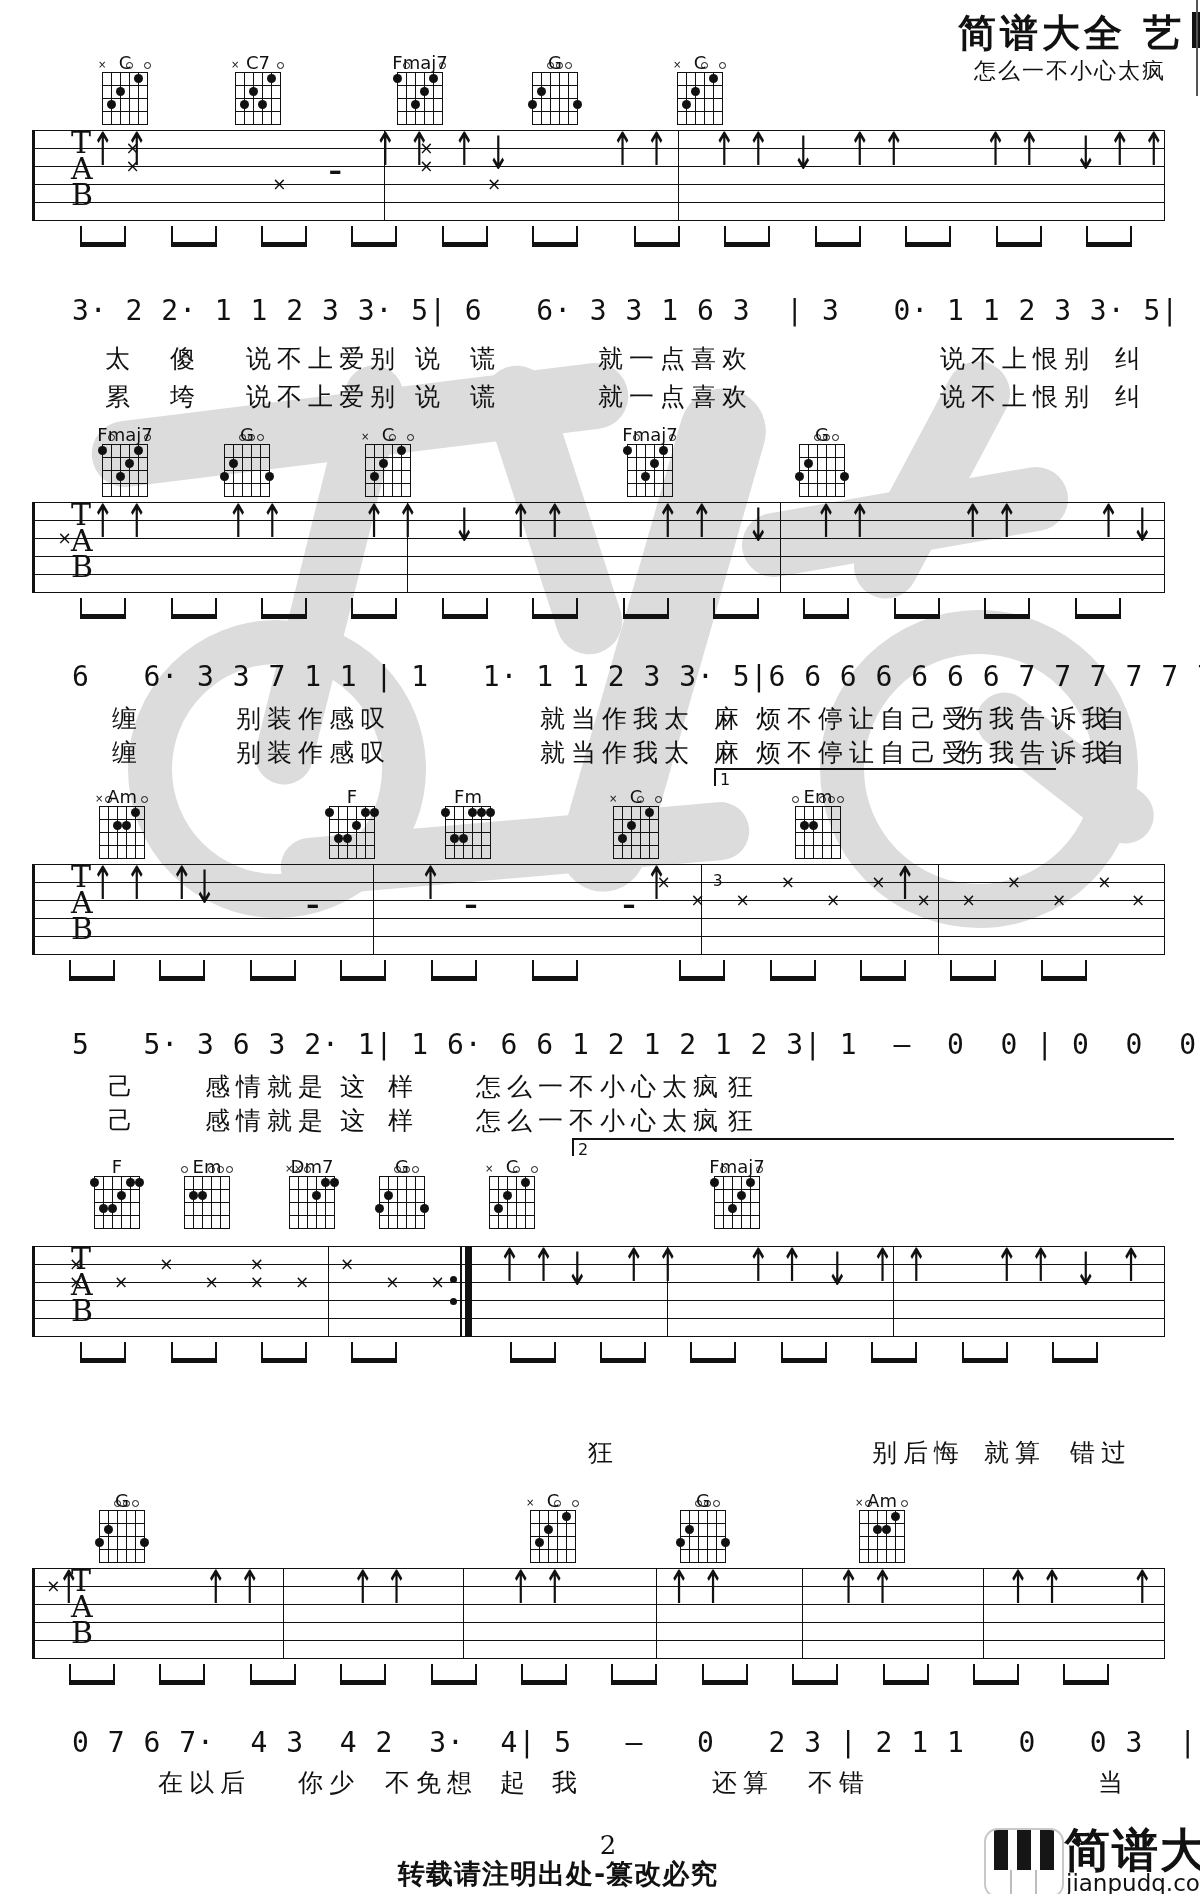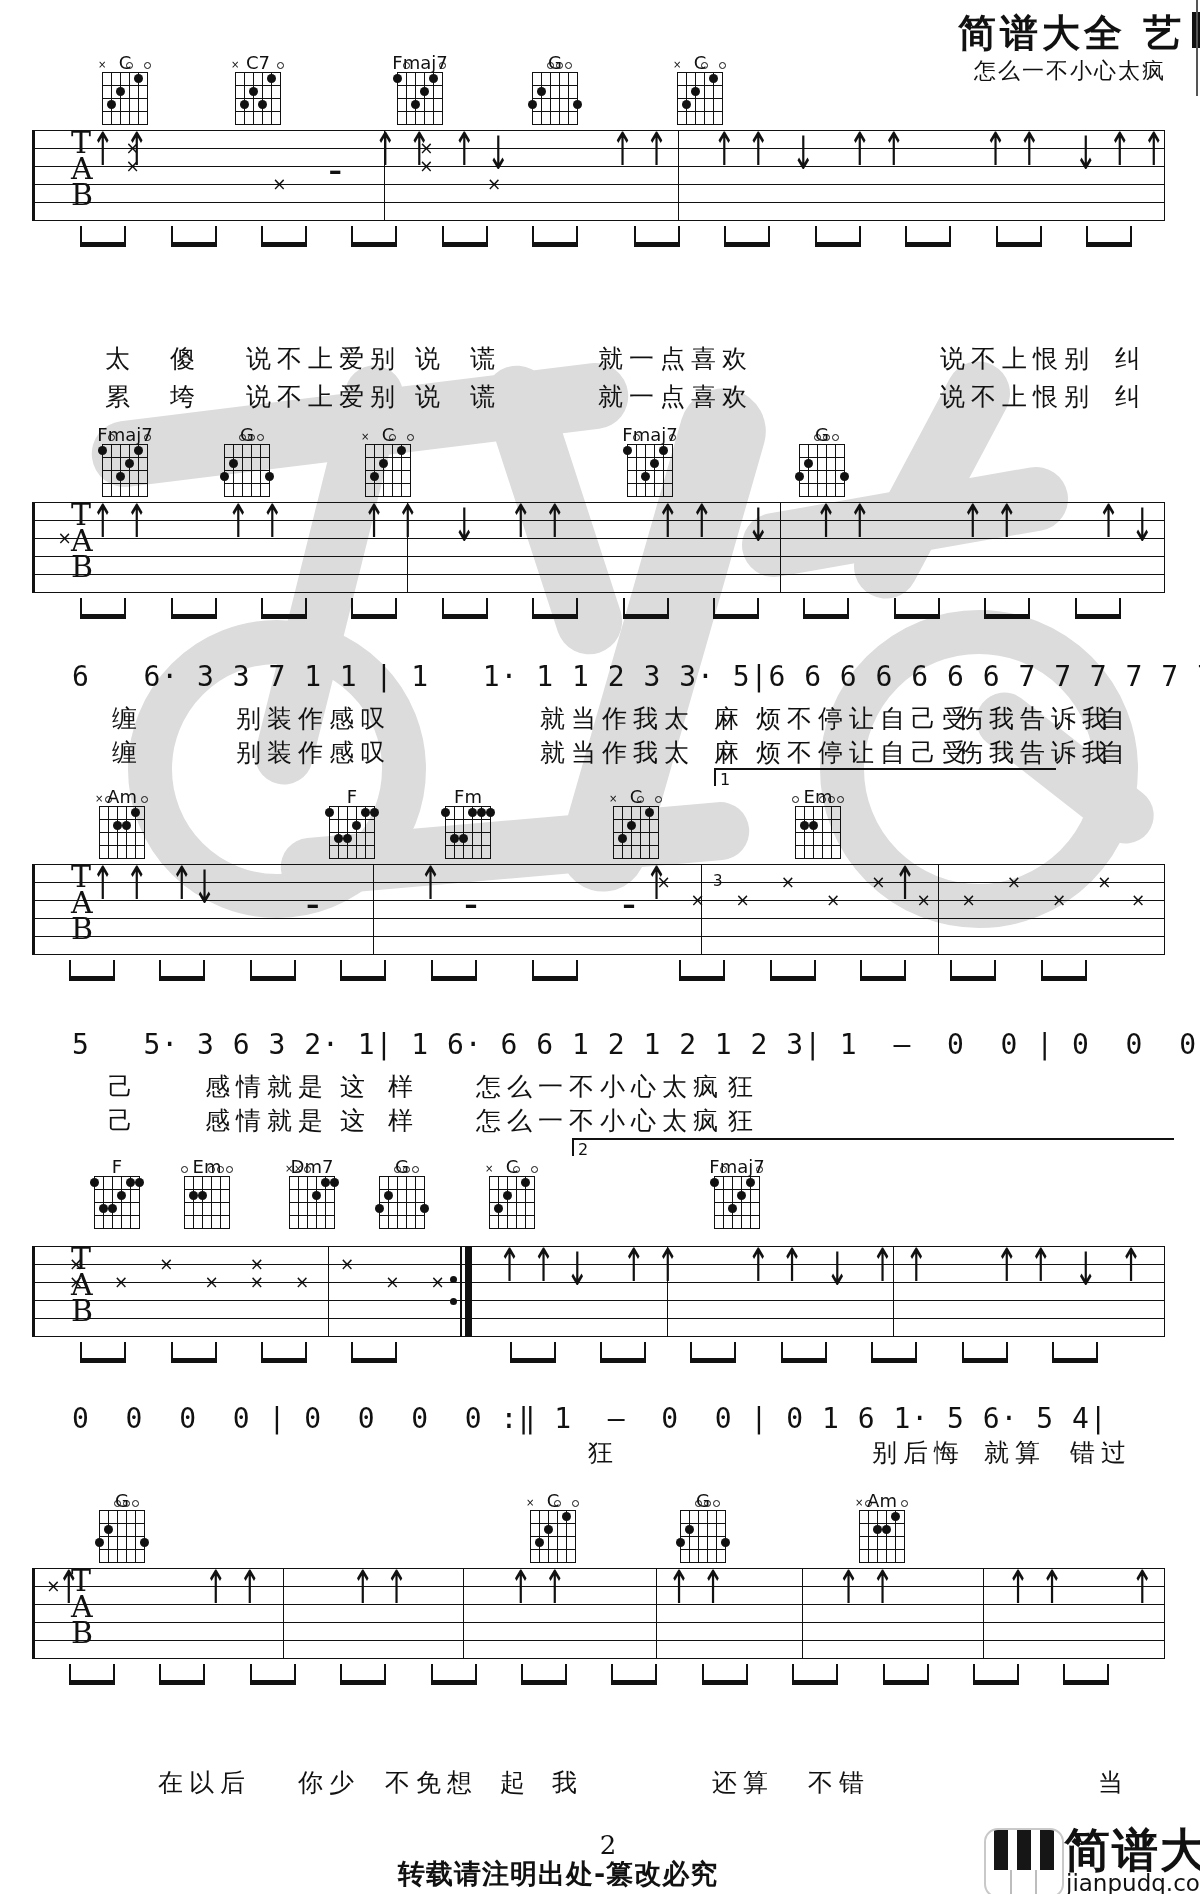--- a/index.html
+++ b/index.html
@@ -193,20 +193,21 @@
       <div class="abs" style="left: 28%; top: 96px; width: 42px; height: 16px; border-left: 2px solid rgb(17, 17, 17); border-right: 2px solid rgb(17, 17, 17); border-bottom: 5px solid rgb(17, 17, 17);"></div>
       <div class="abs" style="left: 36%; top: 96px; width: 42px; height: 16px; border-left: 2px solid rgb(17, 17, 17); border-right: 2px solid rgb(17, 17, 17); border-bottom: 5px solid rgb(17, 17, 17);"></div>
       <div class="abs" style="left: 44%; top: 96px; width: 42px; height: 16px; border-left: 2px solid rgb(17, 17, 17); border-right: 2px solid rgb(17, 17, 17); border-bottom: 5px solid rgb(17, 17, 17);"></div>
       <div class="abs" style="left: 53%; top: 96px; width: 42px; height: 16px; border-left: 2px solid rgb(17, 17, 17); border-right: 2px solid rgb(17, 17, 17); border-bottom: 5px solid rgb(17, 17, 17);"></div>
       <div class="abs" style="left: 61%; top: 96px; width: 42px; height: 16px; border-left: 2px solid rgb(17, 17, 17); border-right: 2px solid rgb(17, 17, 17); border-bottom: 5px solid rgb(17, 17, 17);"></div>
       <div class="abs" style="left: 69%; top: 96px; width: 42px; height: 16px; border-left: 2px solid rgb(17, 17, 17); border-right: 2px solid rgb(17, 17, 17); border-bottom: 5px solid rgb(17, 17, 17);"></div>
       <div class="abs" style="left: 77%; top: 96px; width: 42px; height: 16px; border-left: 2px solid rgb(17, 17, 17); border-right: 2px solid rgb(17, 17, 17); border-bottom: 5px solid rgb(17, 17, 17);"></div>
       <div class="abs" style="left: 85%; top: 96px; width: 42px; height: 16px; border-left: 2px solid rgb(17, 17, 17); border-right: 2px solid rgb(17, 17, 17); border-bottom: 5px solid rgb(17, 17, 17);"></div>
       <div class="abs" style="left: 93%; top: 96px; width: 42px; height: 16px; border-left: 2px solid rgb(17, 17, 17); border-right: 2px solid rgb(17, 17, 17); border-bottom: 5px solid rgb(17, 17, 17);"></div>
     </div>
+    <div class="abs" style="left: 72px; top: 294px; font-size: 28px; letter-spacing: 1px; white-space: pre; font-family: &quot;DejaVu Sans Mono&quot;, monospace;">3· 2 2· 1 1 2 3 3· 5| 6   6· 3 3 1 6 3  | 3   0· 1 1 2 3 3· 5|</div>
     <div class="abs" style="left: 105px; top: 342px; font-size: 25px; letter-spacing: 6px; white-space: pre; font-family: &quot;Liberation Sans&quot;, sans-serif;">太</div>
     <div class="abs" style="left: 170px; top: 342px; font-size: 25px; letter-spacing: 6px; white-space: pre; font-family: &quot;Liberation Sans&quot;, sans-serif;">傻</div>
     <div class="abs" style="left: 246px; top: 342px; font-size: 25px; letter-spacing: 6px; white-space: pre; font-family: &quot;Liberation Sans&quot;, sans-serif;">说不上爱别</div>
     <div class="abs" style="left: 415px; top: 342px; font-size: 25px; letter-spacing: 6px; white-space: pre; font-family: &quot;Liberation Sans&quot;, sans-serif;">说</div>
     <div class="abs" style="left: 470px; top: 342px; font-size: 25px; letter-spacing: 6px; white-space: pre; font-family: &quot;Liberation Sans&quot;, sans-serif;">谎</div>
     <div class="abs" style="left: 598px; top: 342px; font-size: 25px; letter-spacing: 6px; white-space: pre; font-family: &quot;Liberation Sans&quot;, sans-serif;">就一点喜欢</div>
     <div class="abs" style="left: 940px; top: 342px; font-size: 25px; letter-spacing: 6px; white-space: pre; font-family: &quot;Liberation Sans&quot;, sans-serif;">说不上恨别</div>
     <div class="abs" style="left: 1115px; top: 342px; font-size: 25px; letter-spacing: 6px; white-space: pre; font-family: &quot;Liberation Sans&quot;, sans-serif;">纠</div>
     <div class="abs" style="left: 105px; top: 380px; font-size: 25px; letter-spacing: 6px; white-space: pre; font-family: &quot;Liberation Sans&quot;, sans-serif;">累</div>
     <div class="abs" style="left: 170px; top: 380px; font-size: 25px; letter-spacing: 6px; white-space: pre; font-family: &quot;Liberation Sans&quot;, sans-serif;">垮</div>
@@ -711,21 +712,20 @@
       <div class="abs" style="left: 20%; top: 96px; width: 42px; height: 16px; border-left: 2px solid rgb(17, 17, 17); border-right: 2px solid rgb(17, 17, 17); border-bottom: 5px solid rgb(17, 17, 17);"></div>
       <div class="abs" style="left: 28%; top: 96px; width: 42px; height: 16px; border-left: 2px solid rgb(17, 17, 17); border-right: 2px solid rgb(17, 17, 17); border-bottom: 5px solid rgb(17, 17, 17);"></div>
       <div class="abs" style="left: 42%; top: 96px; width: 42px; height: 16px; border-left: 2px solid rgb(17, 17, 17); border-right: 2px solid rgb(17, 17, 17); border-bottom: 5px solid rgb(17, 17, 17);"></div>
       <div class="abs" style="left: 50%; top: 96px; width: 42px; height: 16px; border-left: 2px solid rgb(17, 17, 17); border-right: 2px solid rgb(17, 17, 17); border-bottom: 5px solid rgb(17, 17, 17);"></div>
       <div class="abs" style="left: 58%; top: 96px; width: 42px; height: 16px; border-left: 2px solid rgb(17, 17, 17); border-right: 2px solid rgb(17, 17, 17); border-bottom: 5px solid rgb(17, 17, 17);"></div>
       <div class="abs" style="left: 66%; top: 96px; width: 42px; height: 16px; border-left: 2px solid rgb(17, 17, 17); border-right: 2px solid rgb(17, 17, 17); border-bottom: 5px solid rgb(17, 17, 17);"></div>
       <div class="abs" style="left: 74%; top: 96px; width: 42px; height: 16px; border-left: 2px solid rgb(17, 17, 17); border-right: 2px solid rgb(17, 17, 17); border-bottom: 5px solid rgb(17, 17, 17);"></div>
       <div class="abs" style="left: 82%; top: 96px; width: 42px; height: 16px; border-left: 2px solid rgb(17, 17, 17); border-right: 2px solid rgb(17, 17, 17); border-bottom: 5px solid rgb(17, 17, 17);"></div>
       <div class="abs" style="left: 90%; top: 96px; width: 42px; height: 16px; border-left: 2px solid rgb(17, 17, 17); border-right: 2px solid rgb(17, 17, 17); border-bottom: 5px solid rgb(17, 17, 17);"></div>
     </div>
-    <div class="abs" style="left: 72px; top: 1402px; font-size: 28px; letter-spacing: 1px; white-space: pre; font-family: &quot;DejaVu Sans Mono&quot;, monospace;">0  0  0  0 | 0  0  0  0 :‖ 1  —  0  0 | 0 1 6 1· 5 6· 5 4|</div>
     <div class="abs" style="left: 588px; top: 1436px; font-size: 25px; letter-spacing: 6px; white-space: pre; font-family: &quot;Liberation Sans&quot;, sans-serif;">狂</div>
     <div class="abs" style="left: 872px; top: 1436px; font-size: 25px; letter-spacing: 6px; white-space: pre; font-family: &quot;Liberation Sans&quot;, sans-serif;">别后悔</div>
     <div class="abs" style="left: 984px; top: 1436px; font-size: 25px; letter-spacing: 6px; white-space: pre; font-family: &quot;Liberation Sans&quot;, sans-serif;">就算</div>
     <div class="abs" style="left: 1070px; top: 1436px; font-size: 25px; letter-spacing: 6px; white-space: pre; font-family: &quot;Liberation Sans&quot;, sans-serif;">错过</div>
     <div class="abs" style="left: 82px; top: 1490px; width: 80px; text-align: center; font-size: 18px; font-family: &quot;DejaVu Sans&quot;, sans-serif;">G</div>
     <div class="abs" style="left: 99px; top: 1510px; width: 46px; height: 53px;">
       <div class="abs" style="left: 0px; top: 0px; width: 1px; height: 53px; background: rgb(17, 17, 17);"></div>
       <div class="abs" style="left: 9px; top: 0px; width: 1px; height: 53px; background: rgb(17, 17, 17);"></div>
       <div class="abs" style="left: 18px; top: 0px; width: 1px; height: 53px; background: rgb(17, 17, 17);"></div>
       <div class="abs" style="left: 27px; top: 0px; width: 1px; height: 53px; background: rgb(17, 17, 17);"></div>
@@ -841,20 +841,21 @@
       <div class="abs" style="left: 27%; top: 96px; width: 42px; height: 16px; border-left: 2px solid rgb(17, 17, 17); border-right: 2px solid rgb(17, 17, 17); border-bottom: 5px solid rgb(17, 17, 17);"></div>
       <div class="abs" style="left: 35%; top: 96px; width: 42px; height: 16px; border-left: 2px solid rgb(17, 17, 17); border-right: 2px solid rgb(17, 17, 17); border-bottom: 5px solid rgb(17, 17, 17);"></div>
       <div class="abs" style="left: 43%; top: 96px; width: 42px; height: 16px; border-left: 2px solid rgb(17, 17, 17); border-right: 2px solid rgb(17, 17, 17); border-bottom: 5px solid rgb(17, 17, 17);"></div>
       <div class="abs" style="left: 51%; top: 96px; width: 42px; height: 16px; border-left: 2px solid rgb(17, 17, 17); border-right: 2px solid rgb(17, 17, 17); border-bottom: 5px solid rgb(17, 17, 17);"></div>
       <div class="abs" style="left: 59%; top: 96px; width: 42px; height: 16px; border-left: 2px solid rgb(17, 17, 17); border-right: 2px solid rgb(17, 17, 17); border-bottom: 5px solid rgb(17, 17, 17);"></div>
       <div class="abs" style="left: 67%; top: 96px; width: 42px; height: 16px; border-left: 2px solid rgb(17, 17, 17); border-right: 2px solid rgb(17, 17, 17); border-bottom: 5px solid rgb(17, 17, 17);"></div>
       <div class="abs" style="left: 75%; top: 96px; width: 42px; height: 16px; border-left: 2px solid rgb(17, 17, 17); border-right: 2px solid rgb(17, 17, 17); border-bottom: 5px solid rgb(17, 17, 17);"></div>
       <div class="abs" style="left: 83%; top: 96px; width: 42px; height: 16px; border-left: 2px solid rgb(17, 17, 17); border-right: 2px solid rgb(17, 17, 17); border-bottom: 5px solid rgb(17, 17, 17);"></div>
       <div class="abs" style="left: 91%; top: 96px; width: 42px; height: 16px; border-left: 2px solid rgb(17, 17, 17); border-right: 2px solid rgb(17, 17, 17); border-bottom: 5px solid rgb(17, 17, 17);"></div>
     </div>
+    <div class="abs" style="left: 72px; top: 1726px; font-size: 28px; letter-spacing: 1px; white-space: pre; font-family: &quot;DejaVu Sans Mono&quot;, monospace;">0 7 6 7·  4 3  4 2  3·  4| 5   —   0   2 3 | 2 1 1   0   0 3  |</div>
     <div class="abs" style="left: 158px; top: 1766px; font-size: 25px; letter-spacing: 6px; white-space: pre; font-family: &quot;Liberation Sans&quot;, sans-serif;">在以后</div>
     <div class="abs" style="left: 298px; top: 1766px; font-size: 25px; letter-spacing: 6px; white-space: pre; font-family: &quot;Liberation Sans&quot;, sans-serif;">你少</div>
     <div class="abs" style="left: 385px; top: 1766px; font-size: 25px; letter-spacing: 6px; white-space: pre; font-family: &quot;Liberation Sans&quot;, sans-serif;">不免想</div>
     <div class="abs" style="left: 500px; top: 1766px; font-size: 25px; letter-spacing: 6px; white-space: pre; font-family: &quot;Liberation Sans&quot;, sans-serif;">起</div>
     <div class="abs" style="left: 552px; top: 1766px; font-size: 25px; letter-spacing: 6px; white-space: pre; font-family: &quot;Liberation Sans&quot;, sans-serif;">我</div>
     <div class="abs" style="left: 712px; top: 1766px; font-size: 25px; letter-spacing: 6px; white-space: pre; font-family: &quot;Liberation Sans&quot;, sans-serif;">还算</div>
     <div class="abs" style="left: 808px; top: 1766px; font-size: 25px; letter-spacing: 6px; white-space: pre; font-family: &quot;Liberation Sans&quot;, sans-serif;">不错</div>
     <div class="abs" style="left: 1098px; top: 1766px; font-size: 25px; letter-spacing: 6px; white-space: pre; font-family: &quot;Liberation Sans&quot;, sans-serif;">当</div>
     <div class="abs" style="left: 714px; top: 768px; width: 340px; height: 16px; border-top: 2px solid rgb(17, 17, 17); border-left: 2px solid rgb(17, 17, 17);">
       <div class="abs" style="left: 4px; top: 0px; font-size: 16px;">1</div>

